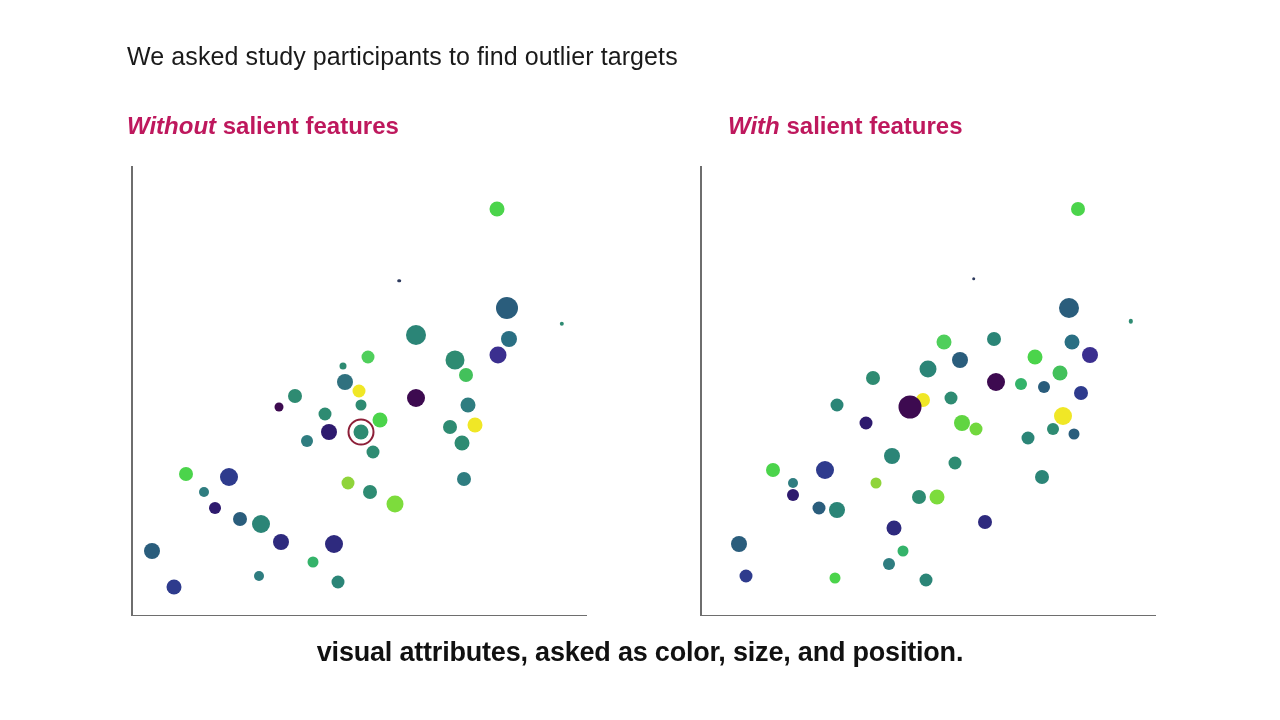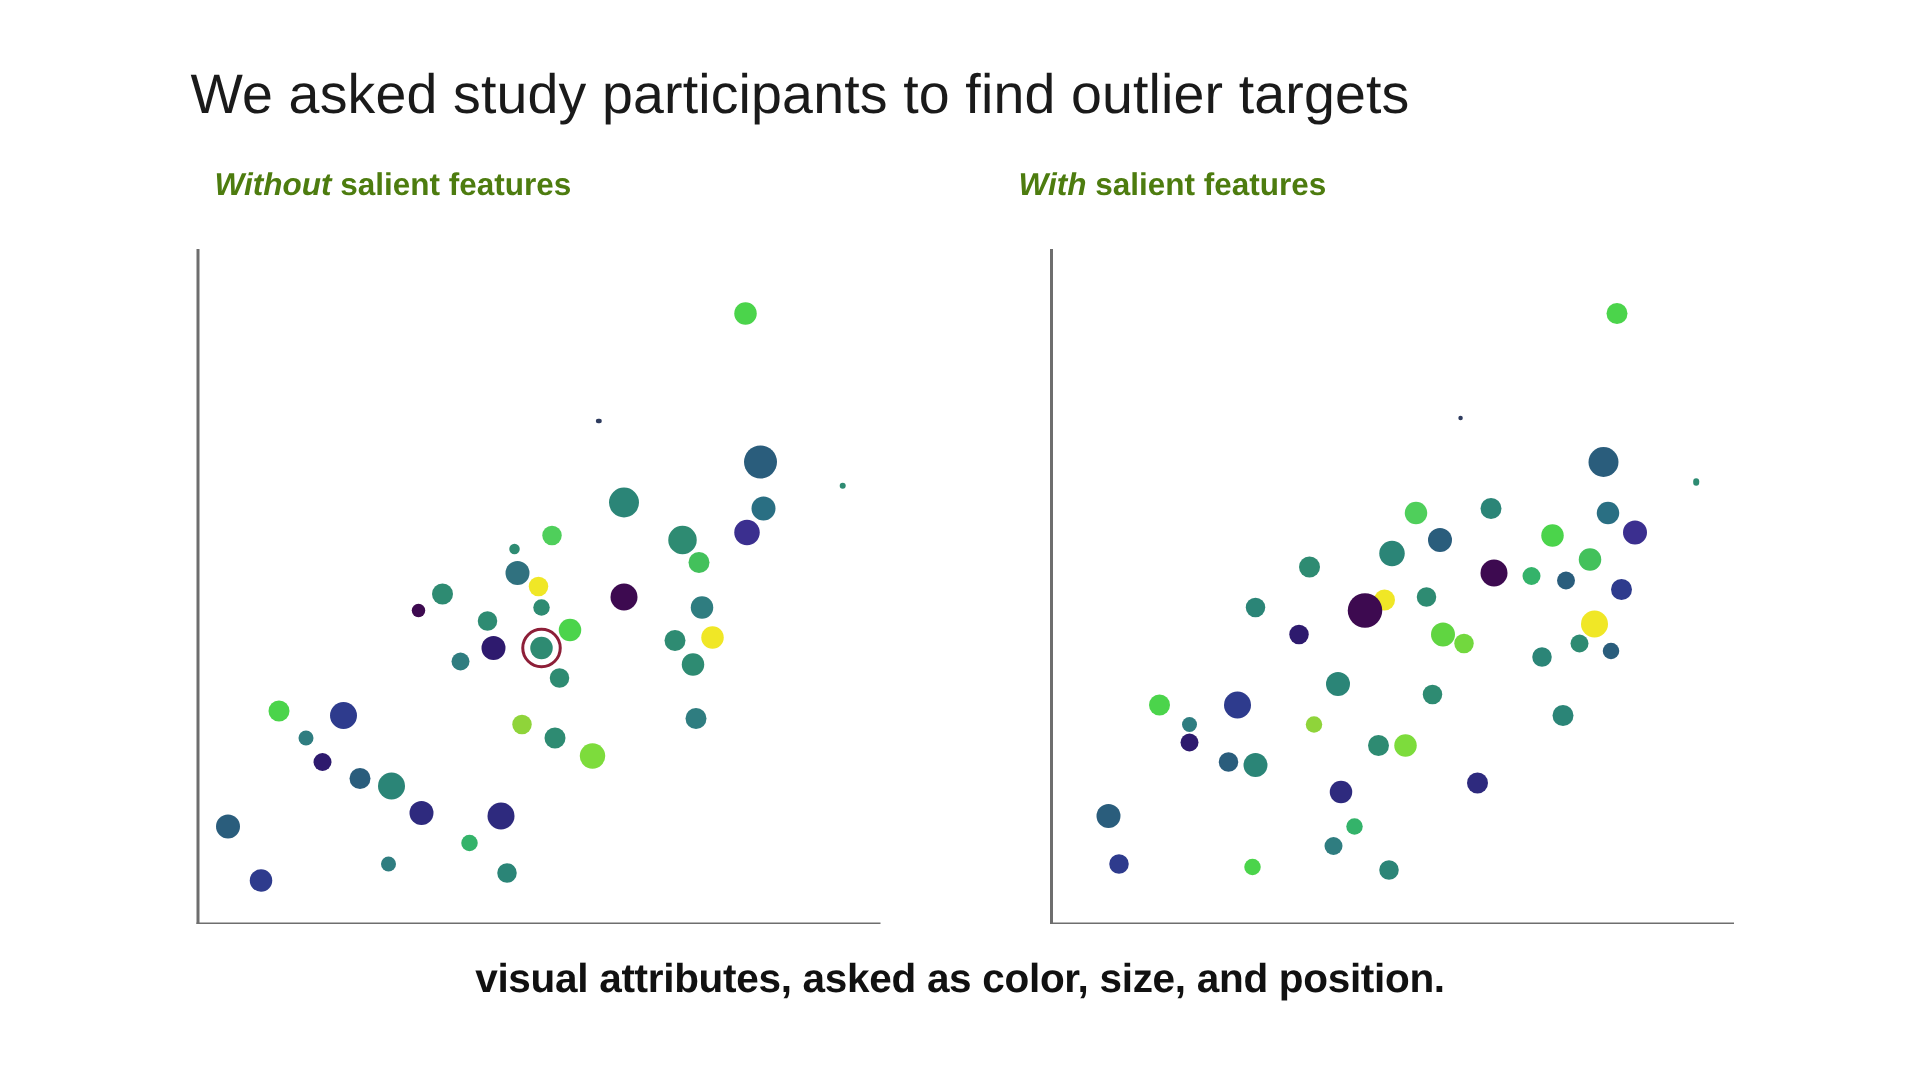--- a/index.html
+++ b/index.html
@@ -14,43 +14,42 @@
     font-family: "Liberation Sans", sans-serif;
     color: #000000;
     position: relative;
   }
 
   
   #headline {
     position: absolute;
     left: 127px;
     top: 42px;
-    font-size: 37px;
+    font-size: 25px;
     font-weight: 400;
     letter-spacing: 0.1px;
     color: #1a1a1a;
     white-space: nowrap;
   }
 
   
   .panel-title {
     position: absolute;
     top: 112px;
-    font-size: 21px;
+    font-size: 24px;
     font-weight: 700;
-    color: #4d7c0f;
+    color: #be185d;
     white-space: nowrap;
-    margin-left: 16px;
   }
   .panel-title .emph {
     font-style: italic;
     font-weight: 700;
   }
   #title-left  { left: 127px; }
-  #title-right { left: 663px; }
+  #title-right { left: 728px; }
 
   
   .plot {
     position: absolute;
     top: 166px;
     width: 456px;
     height: 450px;
   }
   #plot-left  { left: 131px; }
   #plot-right { left: 700px; }

